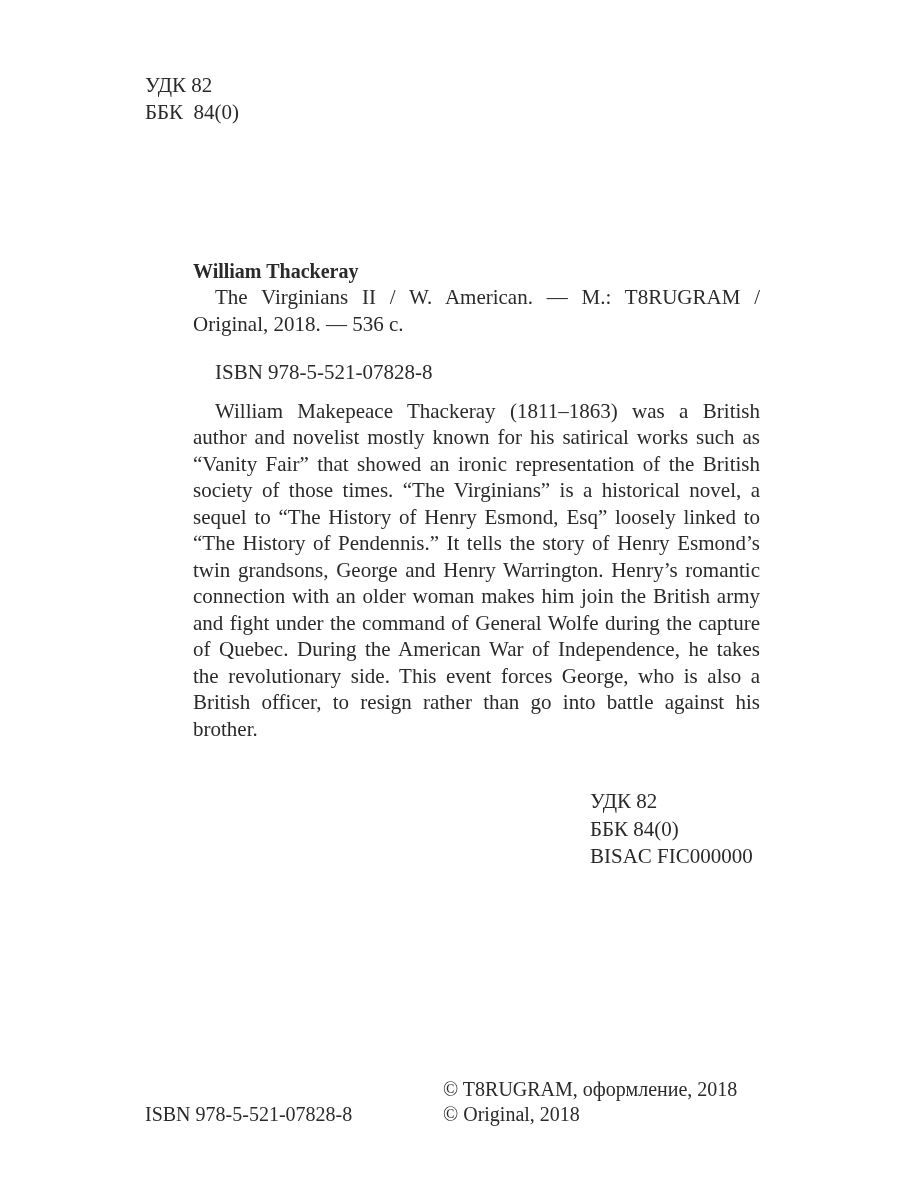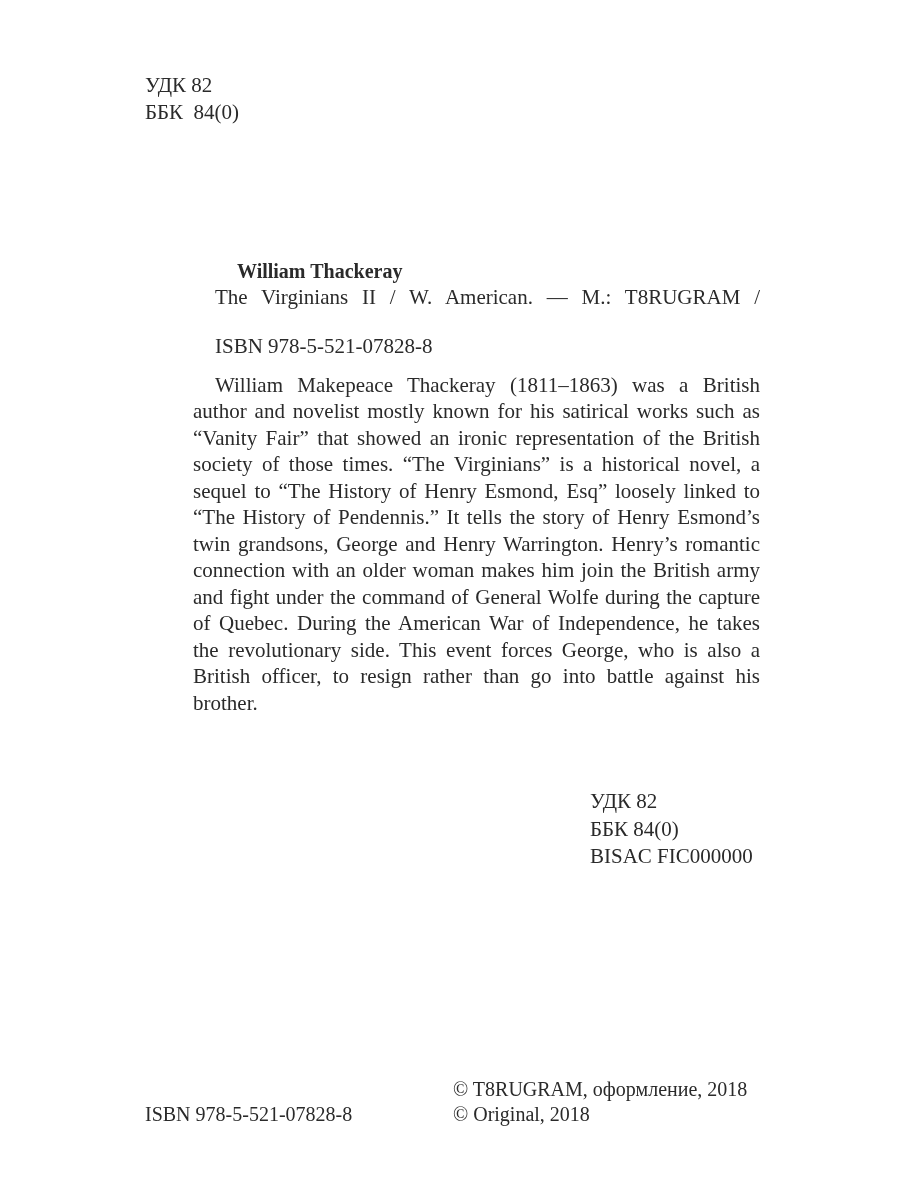--- a/index.html
+++ b/index.html
@@ -6,43 +6,44 @@
   body {
     width: 900px; height: 1200px; position: relative; overflow: hidden;
     font-family: "Liberation Serif", "DejaVu Serif", serif;
     color: #2a2a2a;
   }
   .abs { position: absolute; }
   .line { font-size: 21px; line-height: 26px; white-space: nowrap; }
   .top-codes { left: 145px; top: 72px; }
   .top-codes div { font-size: 21px; line-height: 27px; }
   .catalog { left: 193px; top: 258px; width: 567px; }
-  .author { font-weight: bold; font-size: 20px; line-height: 26px; margin-left: 44px; }
+  .author { font-weight: bold; font-size: 20px; line-height: 26px; }
   .justify { text-align: justify; text-align-last: justify; font-size: 21px; line-height: 26.5px; }
   .indent { text-indent: 22px; }
   .isbn-top { font-size: 21px; line-height: 26px; margin-top: 22px; padding-left: 22px; }
   .abstract { margin-top: 13px; }
   .abstract p { margin: 0; font-size: 21px; line-height: 26.5px; text-align: justify; text-indent: 22px; }
   .codes-right { left: 590px; top: 788px; }
   .codes-right div { font-size: 21px; line-height: 27.5px; }
   .bottom-isbn { left: 145px; top: 1102px; font-size: 20px; line-height: 24px; }
-  .copyright { left: 453px; top: 1077px; }
+  .copyright { left: 443px; top: 1077px; }
   .copyright div { font-size: 20px; line-height: 25px; }
 </style>
 </head>
 <body>
 
 <div class="abs top-codes">
   <div>УДК 82</div>
   <div style="white-space:pre">ББК  84(0)</div>
 </div>
 
 <div class="abs catalog">
   <div class="author">William Thackeray</div>
   <div class="justify indent">The Virginians II / W. American. — M.: T8RUGRAM /</div>
+  <div class="line">Original, 2018. — 536 c.</div>
   <div class="isbn-top">ISBN 978-5-521-07828-8</div>
   <div class="abstract">
     <p>William Makepeace Thackeray (1811–1863) was a British author and novelist mostly known for his satirical works such as “Vanity Fair” that showed an ironic representation of the British society of those times. “The Virginians” is a historical novel, a sequel to “The History of Henry Esmond, Esq” loosely linked to “The History of Pendennis.” It tells the story of Henry Esmond’s twin grandsons, George and Henry Warrington. Henry’s romantic connection with an older woman makes him join the British army and fight under the command of General Wolfe during the capture of Quebec. During the American War of Independence, he takes the revolutionary side. This event forces George, who is also a British officer, to resign rather than go into battle against his brother.</p>
   </div>
 </div>
 
 <div class="abs codes-right">
   <div>УДК 82</div>
   <div>ББК 84(0)</div>
   <div>BISAC FIC000000</div>

